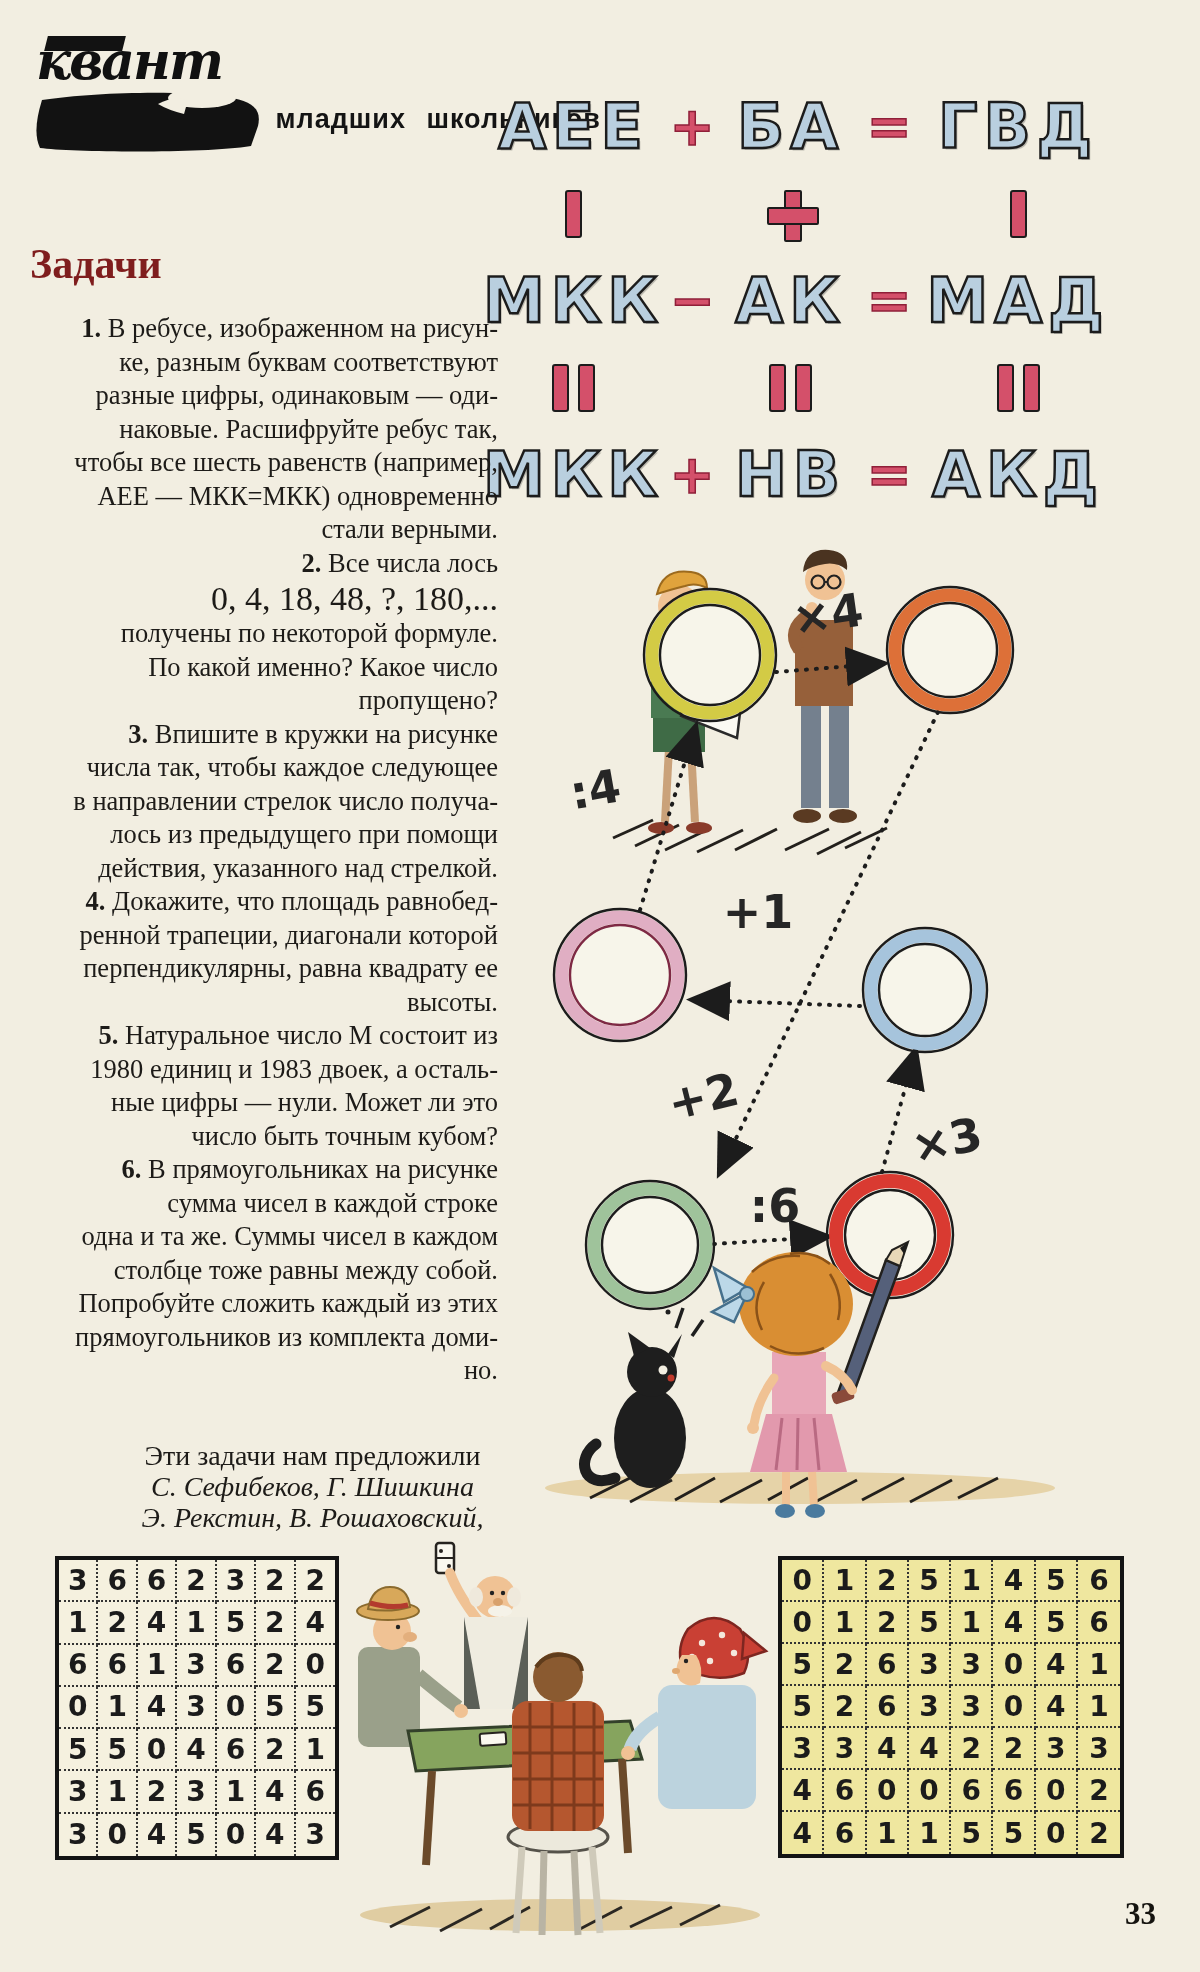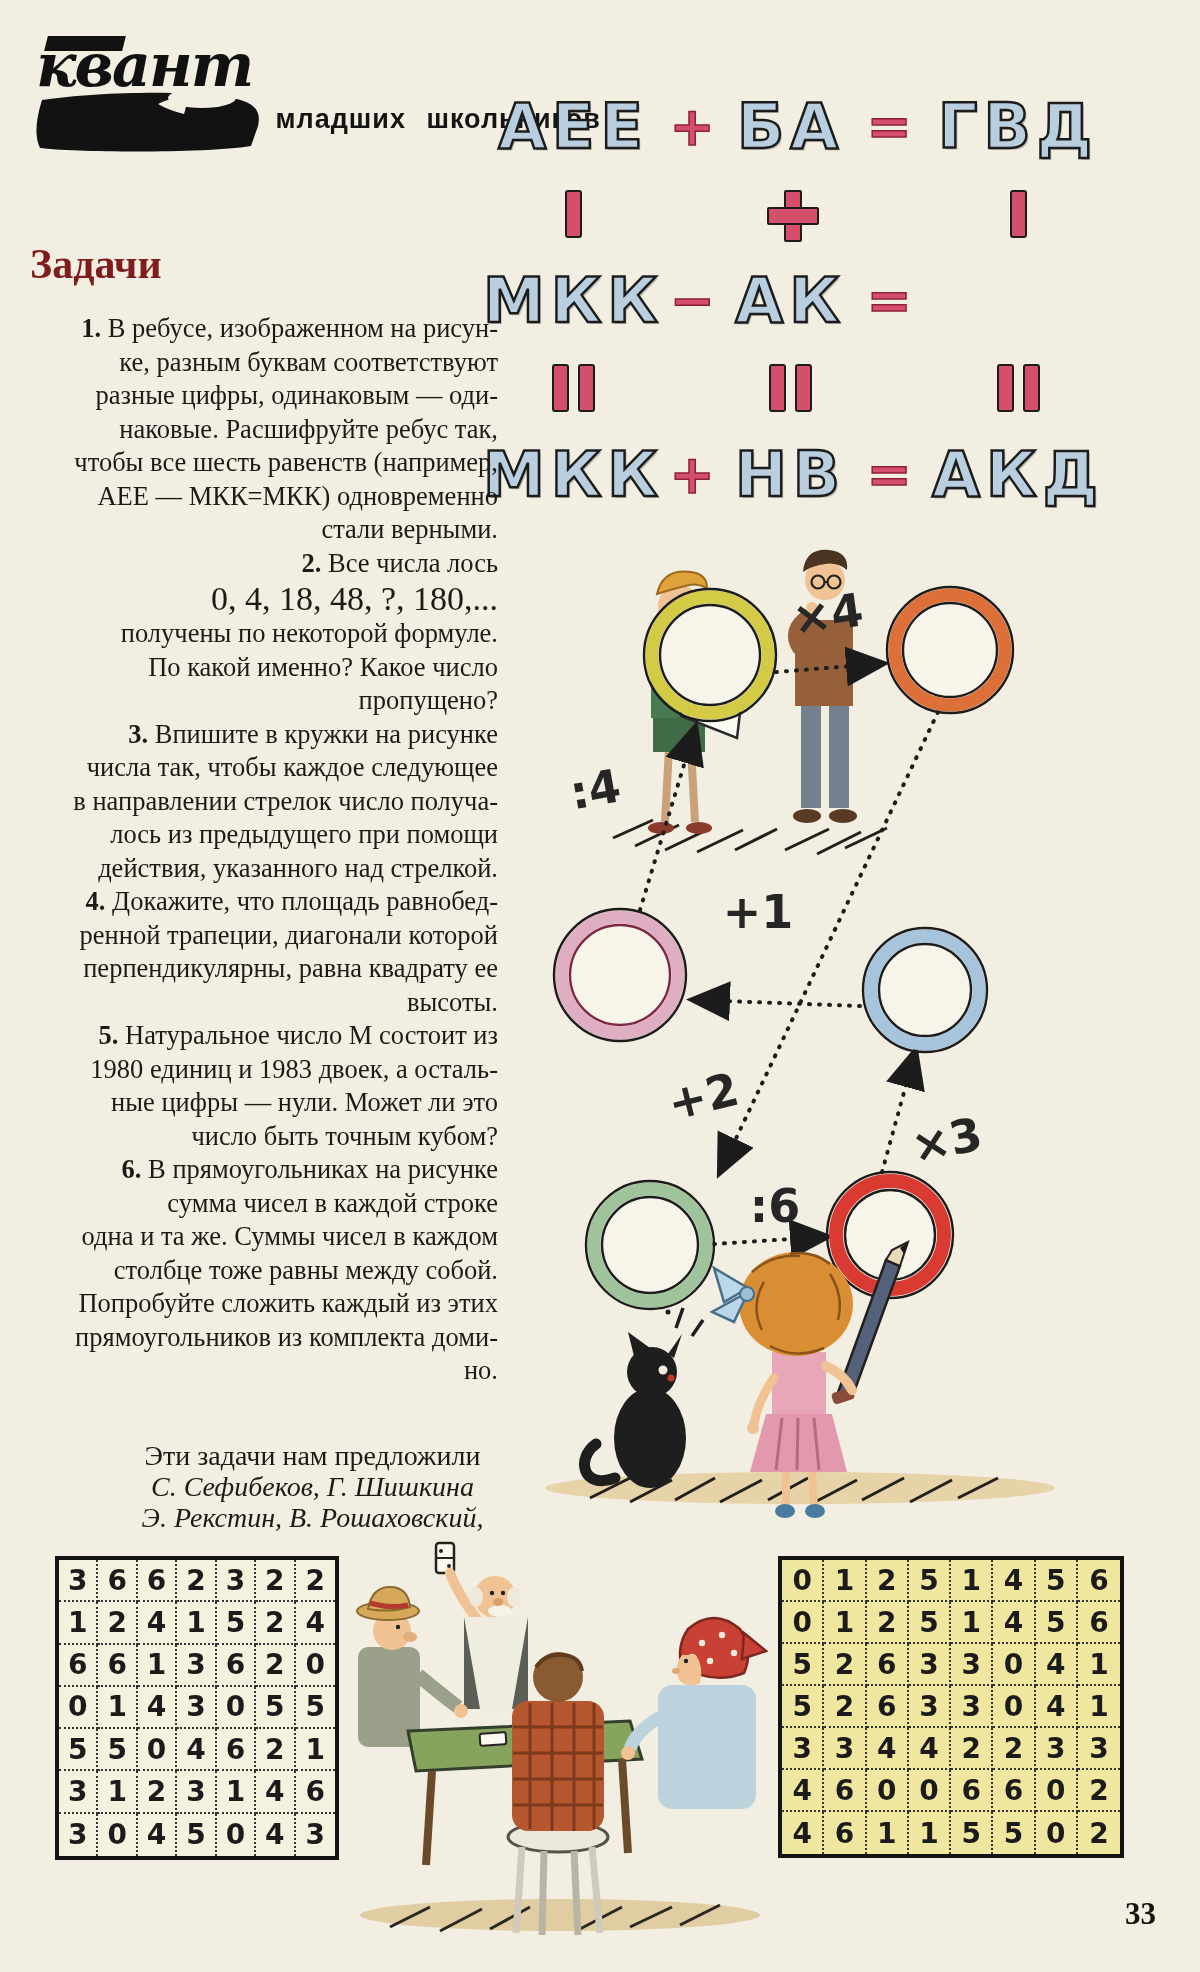--- a/index.html
+++ b/index.html
@@ -13,21 +13,21 @@
   }
   
   .logo-flag{
     position:absolute;left:46px;top:36px;width:78px;height:15px;
     background:#121212;transform:skewX(-14deg);
   }
   .logo-text{
     position:absolute;left:36px;top:30px;
     font-family:"DejaVu Serif", serif;
     font-weight:bold;font-style:italic;
-    font-size:60px;letter-spacing:-2px;color:#111;
+    font-size:52px;letter-spacing:-2px;color:#111;
     z-index:2;
   }
   .logo-shape{position:absolute;left:30px;top:92px;z-index:1;}
   .masthead-subtitle{
     position:absolute;left:202px;top:104px;
     font-family:"Liberation Sans", sans-serif;
     font-weight:bold;font-size:27px;letter-spacing:1px;word-spacing:12px;
     color:#141414;
   }
   
@@ -128,20 +128,21 @@
       </span>
     <span style="grid-column:4"></span>
     <span class="conn" style="grid-column:5">
         <span class="vbar"></span>
       </span>
 
     <span class="rb-term">МКК</span>
     <span class="rb-op">−</span>
     <span class="rb-term">АК</span>
     <span class="rb-op">=</span>
+    <span class="rb-term">МАД</span>
 
     <span class="conn" style="grid-column:1">
         <span class="vbar"></span>
         <span class="vbar"></span>
       </span>
     <span style="grid-column:2"></span>
     <span class="conn" style="grid-column:3">
         <span class="vbar"></span>
         <span class="vbar"></span>
       </span>

